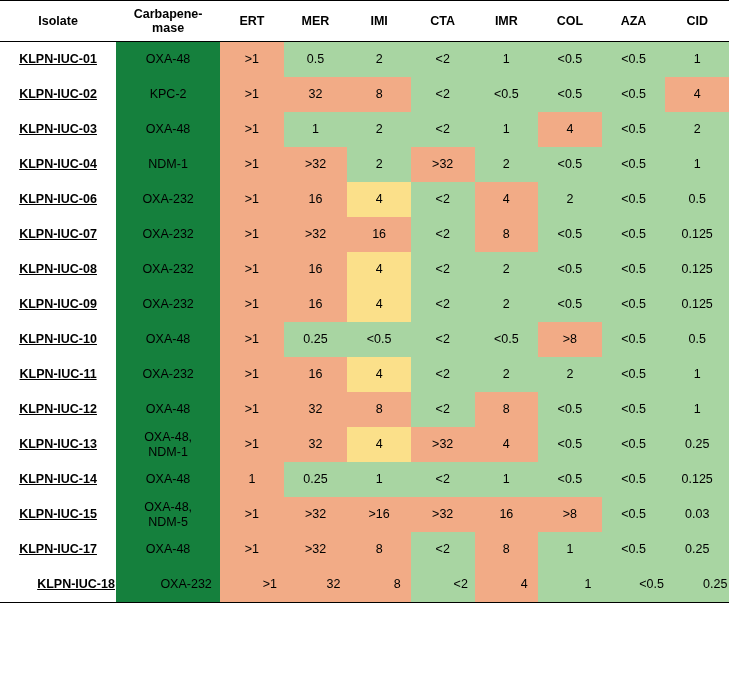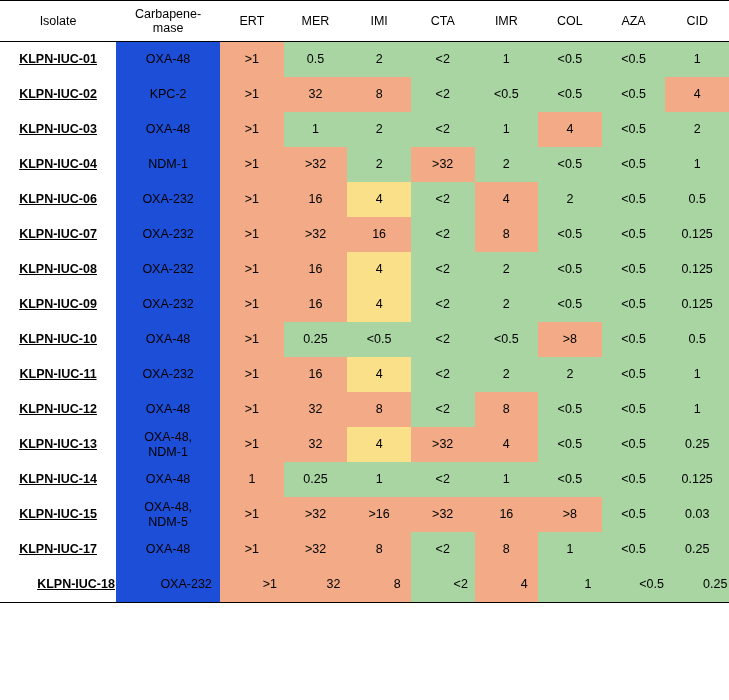--- a/index.html
+++ b/index.html
@@ -14,21 +14,21 @@
     color: #000000;
     overflow: hidden;
   }
   table.mic-table {
     border-collapse: collapse;
     width: 729px;
     table-layout: fixed;
   }
   table.mic-table thead th {
     font-size: 12.5px;
-    font-weight: normal;
+    font-weight: bold;
     text-align: center;
     vertical-align: middle;
     padding: 6px 2px;
     background: #ffffff;
     border-top: 1.5px solid #000000;
     border-bottom: 1.5px solid #000000;
     line-height: 1.12;
   }
   table.mic-table tbody td {
     font-size: 12.5px;
@@ -41,21 +41,21 @@
   }
   td.isolate {
     font-weight: bold;
     text-align: left;
     padding-left: 12px;
     background: #ffffff;
     font-size: 12.5px;
     text-decoration: underline;
   }
   td.carb {
-    background: #1d4ed8;
+    background: #15803d;
     font-size: 12.5px;
     line-height: 1.15;
   }
   .g { background: #a8d5a2; }
   .o { background: #f2ab86; }
   .y { background: #fbe08a; }
   tbody tr:last-child td {
     border-bottom: 1.5px solid #000000;
     padding-left: 36px;
   }

